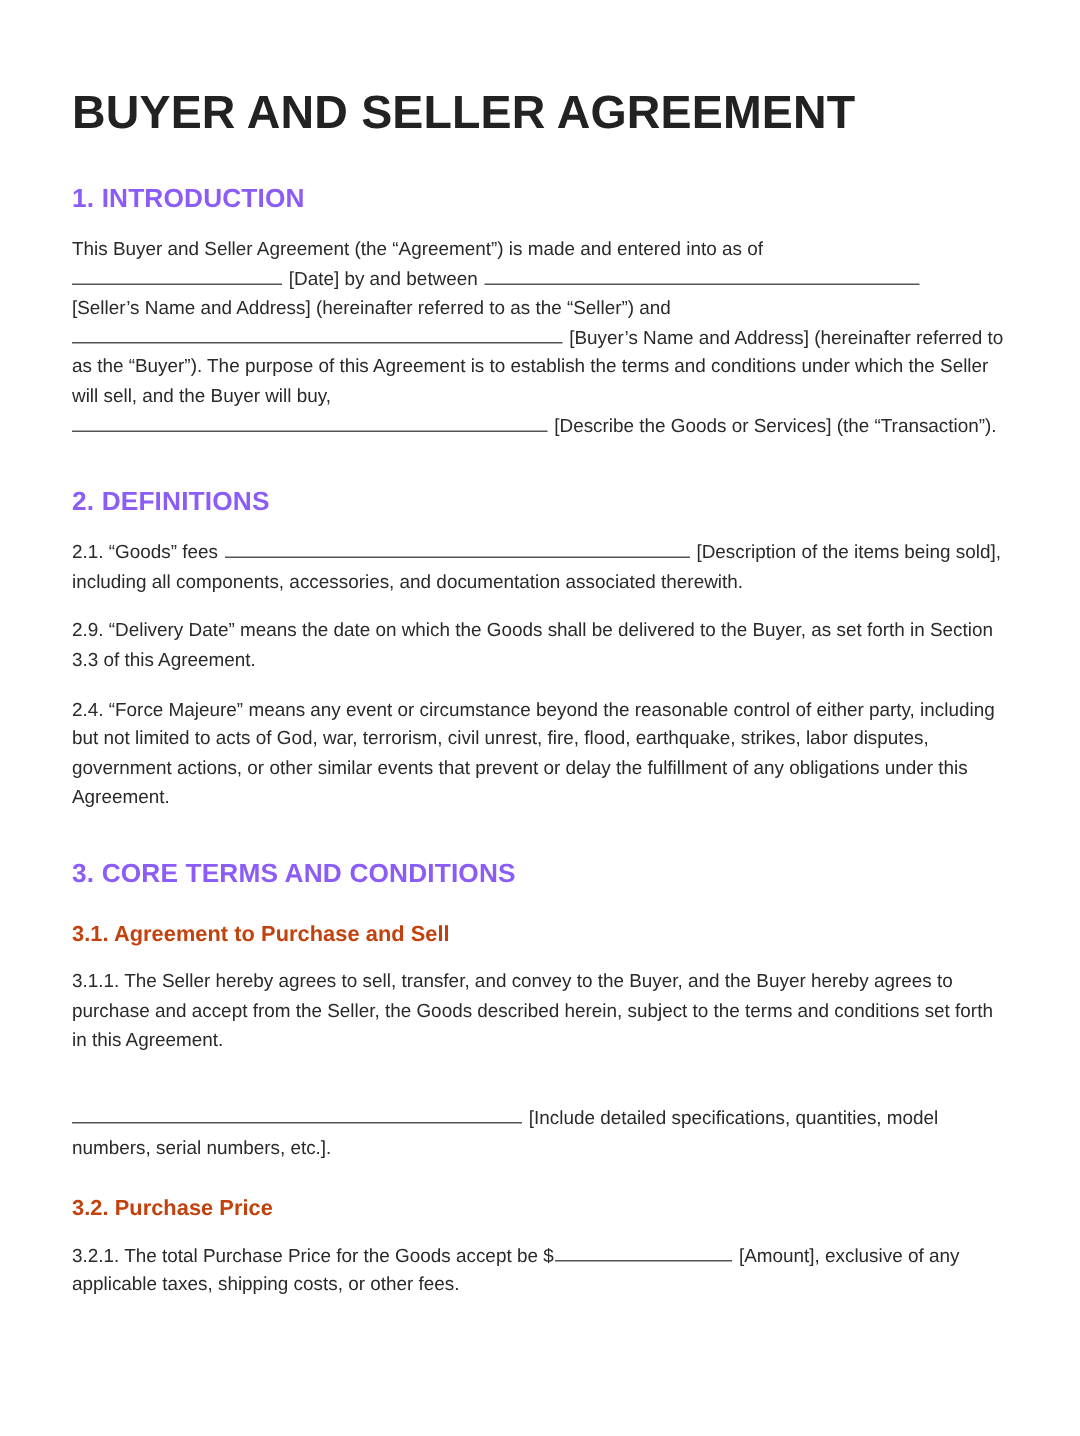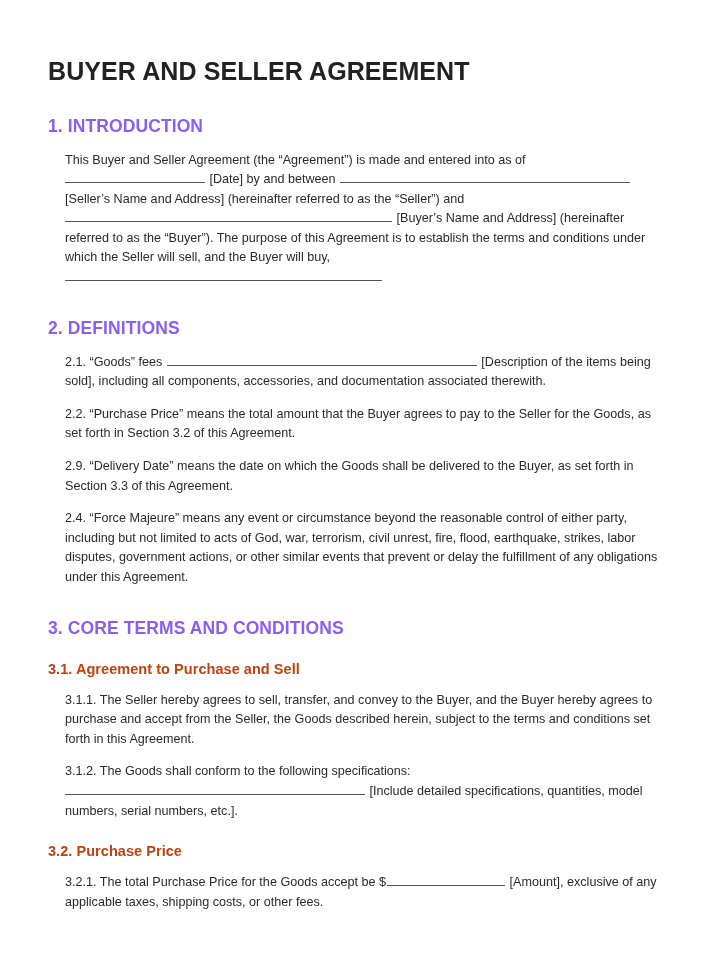--- a/index.html
+++ b/index.html
@@ -18,21 +18,21 @@
   .page {
     position: relative;
     width: 720px;
     height: 957px;
     background: #ffffff;
     box-sizing: border-box;
     padding: 58px 50px 0 48px;
   }
 
   .doc-title {
-    font-size: 25px;
+    font-size: 31px;
     font-weight: bold;
     letter-spacing: 0.1px;
     line-height: 1.1;
     margin: 0 0 30px 0;
     color: #222;
   }
 
   .h1 {
     font-size: 17.5px;
     font-weight: bold;
@@ -48,21 +48,21 @@
     font-size: 14.5px;
     font-weight: bold;
     letter-spacing: 0.05px;
     margin: 22px 0 14px 0;
     color: #c2410c;
   }
 
   p.body {
     font-size: 12.6px;
     line-height: 19.6px;
-    margin: 0 0 13px 17px;
+    margin: 0 0 13px 0;
     color: #2a2a2a;
     text-align: left;
   }
   .b {
     font-weight: normal;
   }
 
   
   .blank {
     display: inline-block;
@@ -99,50 +99,47 @@
     <span class="blank blank-s lead-blank"></span>
     <span>[Date] by and between</span>
     <span class="blank blank-tail"></span>
     <br>
     <span>[Seller’s Name and Address] (hereinafter referred to as the “Seller”) and</span>
     <br>
     <span class="blank blank-xxl lead-blank"></span>
     <span>[Buyer’s Name and Address] (hereinafter referred to as the “Buyer”). The purpose of this Agreement is to establish the terms and conditions under which the Seller will sell, and the Buyer will buy,</span>
     <br>
     <span class="blank blank-xl lead-blank"></span>
+    <span>[Describe the Goods or Services] (the “Transaction”).</span>
   </p>
 
   <h2 class="h1 section-gap-top">2. DEFINITIONS</h2>
 
 
   <p class="body">
     <span class="b">2.1. “Goods”</span><span> fees </span><span class="blank blank-goods"></span>
     <span>[Description of the items being sold], including all components, accessories, and documentation associated therewith.</span>
   </p>
 
-  <p class="body">
-    <span class="b">2.2. “Purchase Price”</span><span> means the total amount that the Buyer agrees to pay to the Seller for the Goods, as set forth in Section 3.2 of this Agreement.</span>
-  </p>
 
   <p class="body">
     <span class="b">2.9. “Delivery Date”</span><span> means the date on which the Goods shall be delivered to the Buyer, as set forth in Section 3.3 of this Agreement.</span>
   </p>
 
   <p class="body">
     <span class="b">2.4. “Force Majeure”</span><span> means any event or circumstance beyond the reasonable control of either party, including but not limited to acts of God, war, terrorism, civil unrest, fire, flood, earthquake, strikes, labor disputes, government actions, or other similar events that prevent or delay the fulfillment of any obligations under this Agreement.</span>
   </p>
 
   <h2 class="h1 section-gap-top">3. CORE TERMS AND CONDITIONS</h2>
 
   <h3 class="h2">3.1. Agreement to Purchase and Sell</h3>
 
   <p class="body">3.1.1. The Seller hereby agrees to sell, transfer, and convey to the Buyer, and the Buyer hereby agrees to purchase and accept from the Seller, the Goods described herein, subject to the terms and conditions set forth in this Agreement.</p>
 
   <p class="body">
-    <span>3.1.2. The Goods shall conform to the following specifications:</span>
     <br>
     <span class="blank blank-l lead-blank"></span>
     <span>[Include detailed specifications, quantities, model numbers, serial numbers, etc.].</span>
   </p>
 
   <h3 class="h2">3.2. Purchase Price</h3>
 
   <p class="body">
     <span>3.2.1. The total Purchase Price for the Goods accept be $</span><span class="blank blank-xs"></span>
     <span>[Amount], exclusive of any applicable taxes, shipping costs, or other fees.</span>

